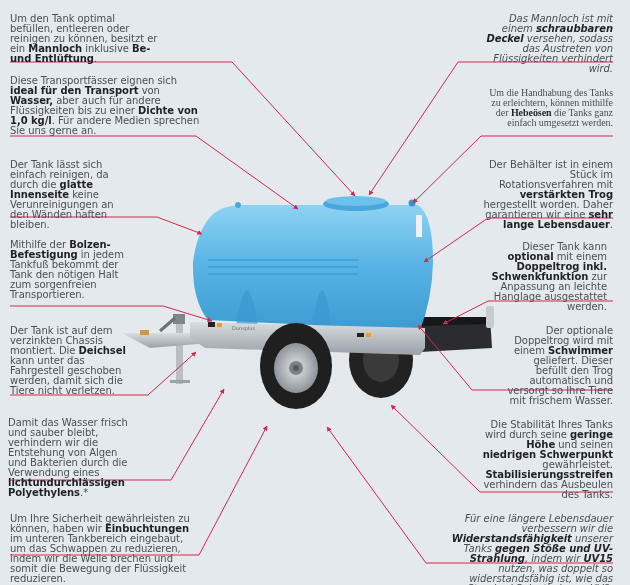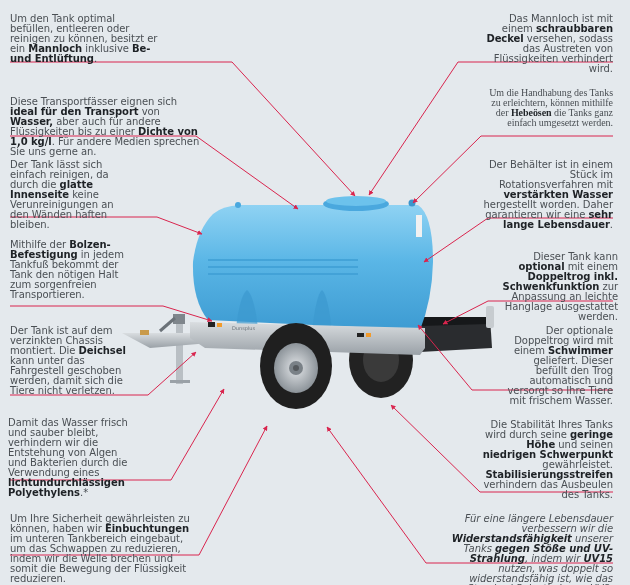--- a/index.html
+++ b/index.html
@@ -116,26 +116,26 @@
     <polyline points="613,136 481,136 413,203" marker-end="url(#arrow)"></polyline>
     <polyline points="613,218 488,218 424,262" marker-end="url(#arrow)"></polyline>
     <polyline points="613,301 488,301 443,324" marker-end="url(#arrow)"></polyline>
     <polyline points="613,390 472,390 418,325" marker-end="url(#arrow)"></polyline>
     <polyline points="613,492 480,492 391,405" marker-end="url(#arrow)"></polyline>
     <polyline points="613,563 426,563 327,427" marker-end="url(#arrow)"></polyline>
   </g>
 </svg>
 
 <div class="block left" style="left:10px;top:14px;width:150px;">Um den Tank optimal befüllen, entleeren oder reinigen zu können, besitzt er ein <b>Mannloch</b> inklusive <b>Be- und Entlüftung</b>.</div>
-<div class="block left" style="left:10px;top:97px;width:190px;">Diese Transportfässer eignen sich <b>ideal für den Transport</b> von <b>Wasser,</b> aber auch für andere Flüssigkeiten bis zu einer <b>Dichte von 1,0 kg/l</b>. Für andere Medien sprechen Sie uns gerne an.</div>
+<div class="block left" style="left:10px;top:76px;width:190px;">Diese Transportfässer eignen sich <b>ideal für den Transport</b> von <b>Wasser,</b> aber auch für andere Flüssigkeiten bis zu einer <b>Dichte von 1,0 kg/l</b>. Für andere Medien sprechen Sie uns gerne an.</div>
 <div class="block left" style="left:10px;top:160px;width:110px;">Der Tank lässt sich einfach reinigen, da durch die <b>glatte Innenseite</b> keine Verunreinigungen an den Wänden haften bleiben.</div>
 <div class="block left" style="left:10px;top:240px;width:118px;">Mithilfe der <b>Bolzen-Befestigung</b> in jedem Tankfuß bekommt der Tank den nötigen Halt zum sorgenfreien Transportieren.</div>
 <div class="block left" style="left:10px;top:326px;width:120px;">Der Tank ist auf dem verzinkten Chassis montiert. Die <b>Deichsel</b> kann unter das Fahrgestell geschoben werden, damit sich die Tiere nicht verletzen.</div>
 <div class="block left" style="left:8px;top:418px;width:130px;">Damit das Wasser frisch und sauber bleibt, verhindern wir die Entstehung von Algen und Bakterien durch die Verwendung eines <b>lichtundurchlässigen Polyethylens</b>.*</div>
 <div class="block left" style="left:10px;top:514px;width:190px;">Um Ihre Sicherheit gewährleisten zu können, haben wir <b>Einbuchtungen</b> im unteren Tankbereich eingebaut, um das Schwappen zu reduzieren, indem wir die Welle brechen und somit die Bewegung der Flüssigkeit reduzieren.</div>
 
-<div class="block right" style="right:17px;top:14px;width:130px;">Das Mannloch ist mit einem <b>schraubbaren Deckel</b> versehen, sodass das Austreten von Flüssigkeiten verhindert wird.</div>
+<div class="block right" style="right:17px;top:14px;width:130px;font-style:italic;">Das Mannloch ist mit einem <b>schraubbaren Deckel</b> versehen, sodass das Austreten von Flüssigkeiten verhindert wird.</div>
 <div class="block right" style="right:17px;top:88px;width:130px;font-family:Liberation Serif, serif;">Um die Handhabung des Tanks zu erleichtern, können mithilfe der <b>Hebeösen</b> die Tanks ganz einfach umgesetzt werden.</div>
-<div class="block right" style="right:17px;top:160px;width:130px;">Der Behälter ist in einem Stück im Rotationsverfahren mit <b>verstärkten Wasser</b> hergestellt worden. Daher garantieren wir eine <b>sehr lange Lebensdauer</b>.</div>
-<div class="block right" style="right:12px;top:242px;width:120px;margin-top:10px;">Dieser Tank kann <b>optional</b> mit einem <b>Doppeltrog inkl. Schwenkfunktion</b> zur Anpassung an leichte Hanglage ausgestattet werden.</div>
+<div class="block right" style="right:17px;top:160px;width:130px;">Der Behälter ist in einem Stück im Rotationsverfahren mit <b>verstärkten Trog</b> hergestellt worden. Daher garantieren wir eine <b>sehr lange Lebensdauer</b>.</div>
+<div class="block right" style="right:23px;top:242px;width:120px;">Dieser Tank kann <b>optional</b> mit einem <b>Doppeltrog inkl. Schwenkfunktion</b> zur Anpassung an leichte Hanglage ausgestattet werden.</div>
 <div class="block right" style="right:17px;top:326px;width:110px;">Der optionale Doppeltrog wird mit einem <b>Schwimmer</b> geliefert. Dieser befüllt den Trog automatisch und versorgt so Ihre Tiere mit frischem Wasser.</div>
 <div class="block right" style="right:17px;top:420px;width:140px;">Die Stabilität Ihres Tanks wird durch seine <b>geringe Höhe</b> und seinen <b>niedrigen Schwerpunkt</b> gewährleistet. <b>Stabilisierungsstreifen</b> verhindern das Ausbeulen des Tanks.</div>
 <div class="block right" style="right:17px;top:514px;width:180px;font-style:italic;">Für eine längere Lebensdauer verbessern wir die <b>Widerstandsfähigkeit</b> unserer Tanks <b>gegen Stöße und UV-Strahlung</b>, indem wir <b>UV15</b> nutzen, was doppelt so widerstandsfähig ist, wie das Standard-Polyethylenen UV8.</div>
 
 </body></html>

